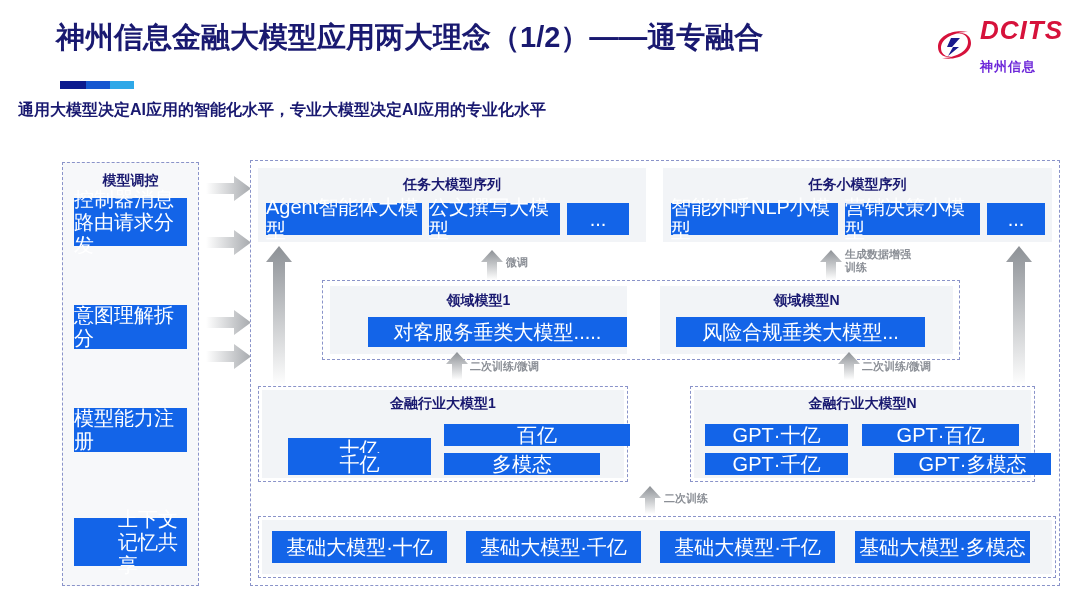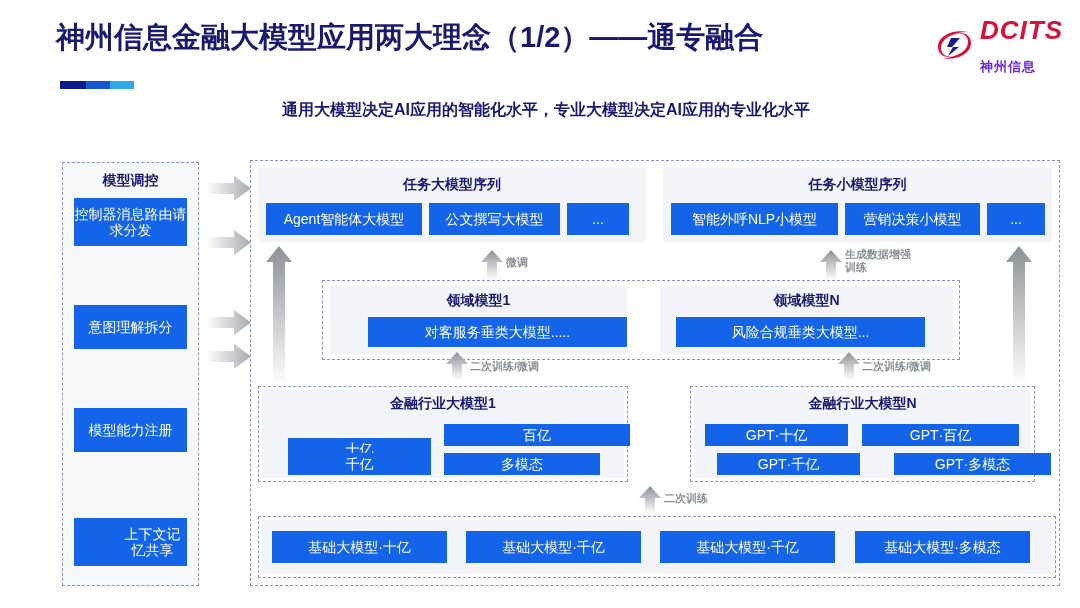--- a/index.html
+++ b/index.html
@@ -33,43 +33,41 @@
     position:absolute;right:18px;top:20px;
     width:128px;height:50px;
     display:flex;align-items:center;gap:6px;
   }
   .logo-mark{width:40px;height:40px;flex:0 0 40px;}
   .logo-text{display:flex;flex-direction:column;line-height:1;}
   .logo-en{font-size:26px;font-weight:bold;color:#d6123b;letter-spacing:1px;font-style:italic;}
   .logo-cn{font-size:13px;font-weight:bold;color:#6d28d9;letter-spacing:1px;margin-top:17px;}
 
   .subtitle{
-    position:absolute;left:12px;right:0;top:100px;
-    text-align:center;
+    position:absolute;left:18px;right:0;top:100px;
     font-size:16px;font-weight:bold;color:#191970;
   }
 
   
   .dashed{
     position:absolute;
     border:1px dashed #8a93c9;
     background:#fff;
     box-sizing:border-box;
   }
   .panel-grey{
     position:absolute;
     background:#f2f4f7;
     box-sizing:border-box;
   }
   .blue-box{
     background:#1364e8;
     color:#ffffff;
     display:flex;align-items:center;justify-content:center;
-    text-align:center;
-    font-size:14px;
+    font-size:20px;
     box-sizing:border-box;
     line-height:1.15;
   }
   .hdr{
     font-size:14px;font-weight:bold;color:#191970;text-align:center;
   }
   .side-hdr{
     font-size:14px;font-weight:bold;color:#191970;text-align:center;
   }
   .lbl{
@@ -308,21 +306,21 @@
 
 <div class="dashed" style="left:690px;top:386px;width:345px;height:96px;"></div>
 <div class="panel-grey" style="left:694px;top:390px;width:337px;height:88px;"></div>
 <div class="hdr" style="position:absolute;left:694px;top:395px;width:337px;">金融行业大模型N</div>
 <div class="blue-box" style="position:absolute;left:705px;top:424px;width:143px;height:22px;">
   <span>GPT·十亿</span>
 </div>
 <div class="blue-box" style="position:absolute;left:862px;top:424px;width:157px;height:22px;">
   <span>GPT·百亿</span>
 </div>
-<div class="blue-box" style="position:absolute;left:705px;top:453px;width:143px;height:22px;margin-left:12px;">
+<div class="blue-box" style="position:absolute;left:705px;top:453px;width:143px;height:22px;">
   <span>GPT·千亿</span>
 </div>
 <div class="blue-box" style="position:absolute;left:854px;top:453px;width:157px;height:22px;margin-left:40px;">
   <span>GPT·多模态</span>
 </div>
 
 <div class="arrow-u" style="left:639px;top:486px;width:22px;height:28px;">
   <svg width="22" height="28" viewBox="0 0 22 28" preserveAspectRatio="none">
     <defs>
         <linearGradient id="gu7" x1="0" y1="1" x2="0" y2="0">

